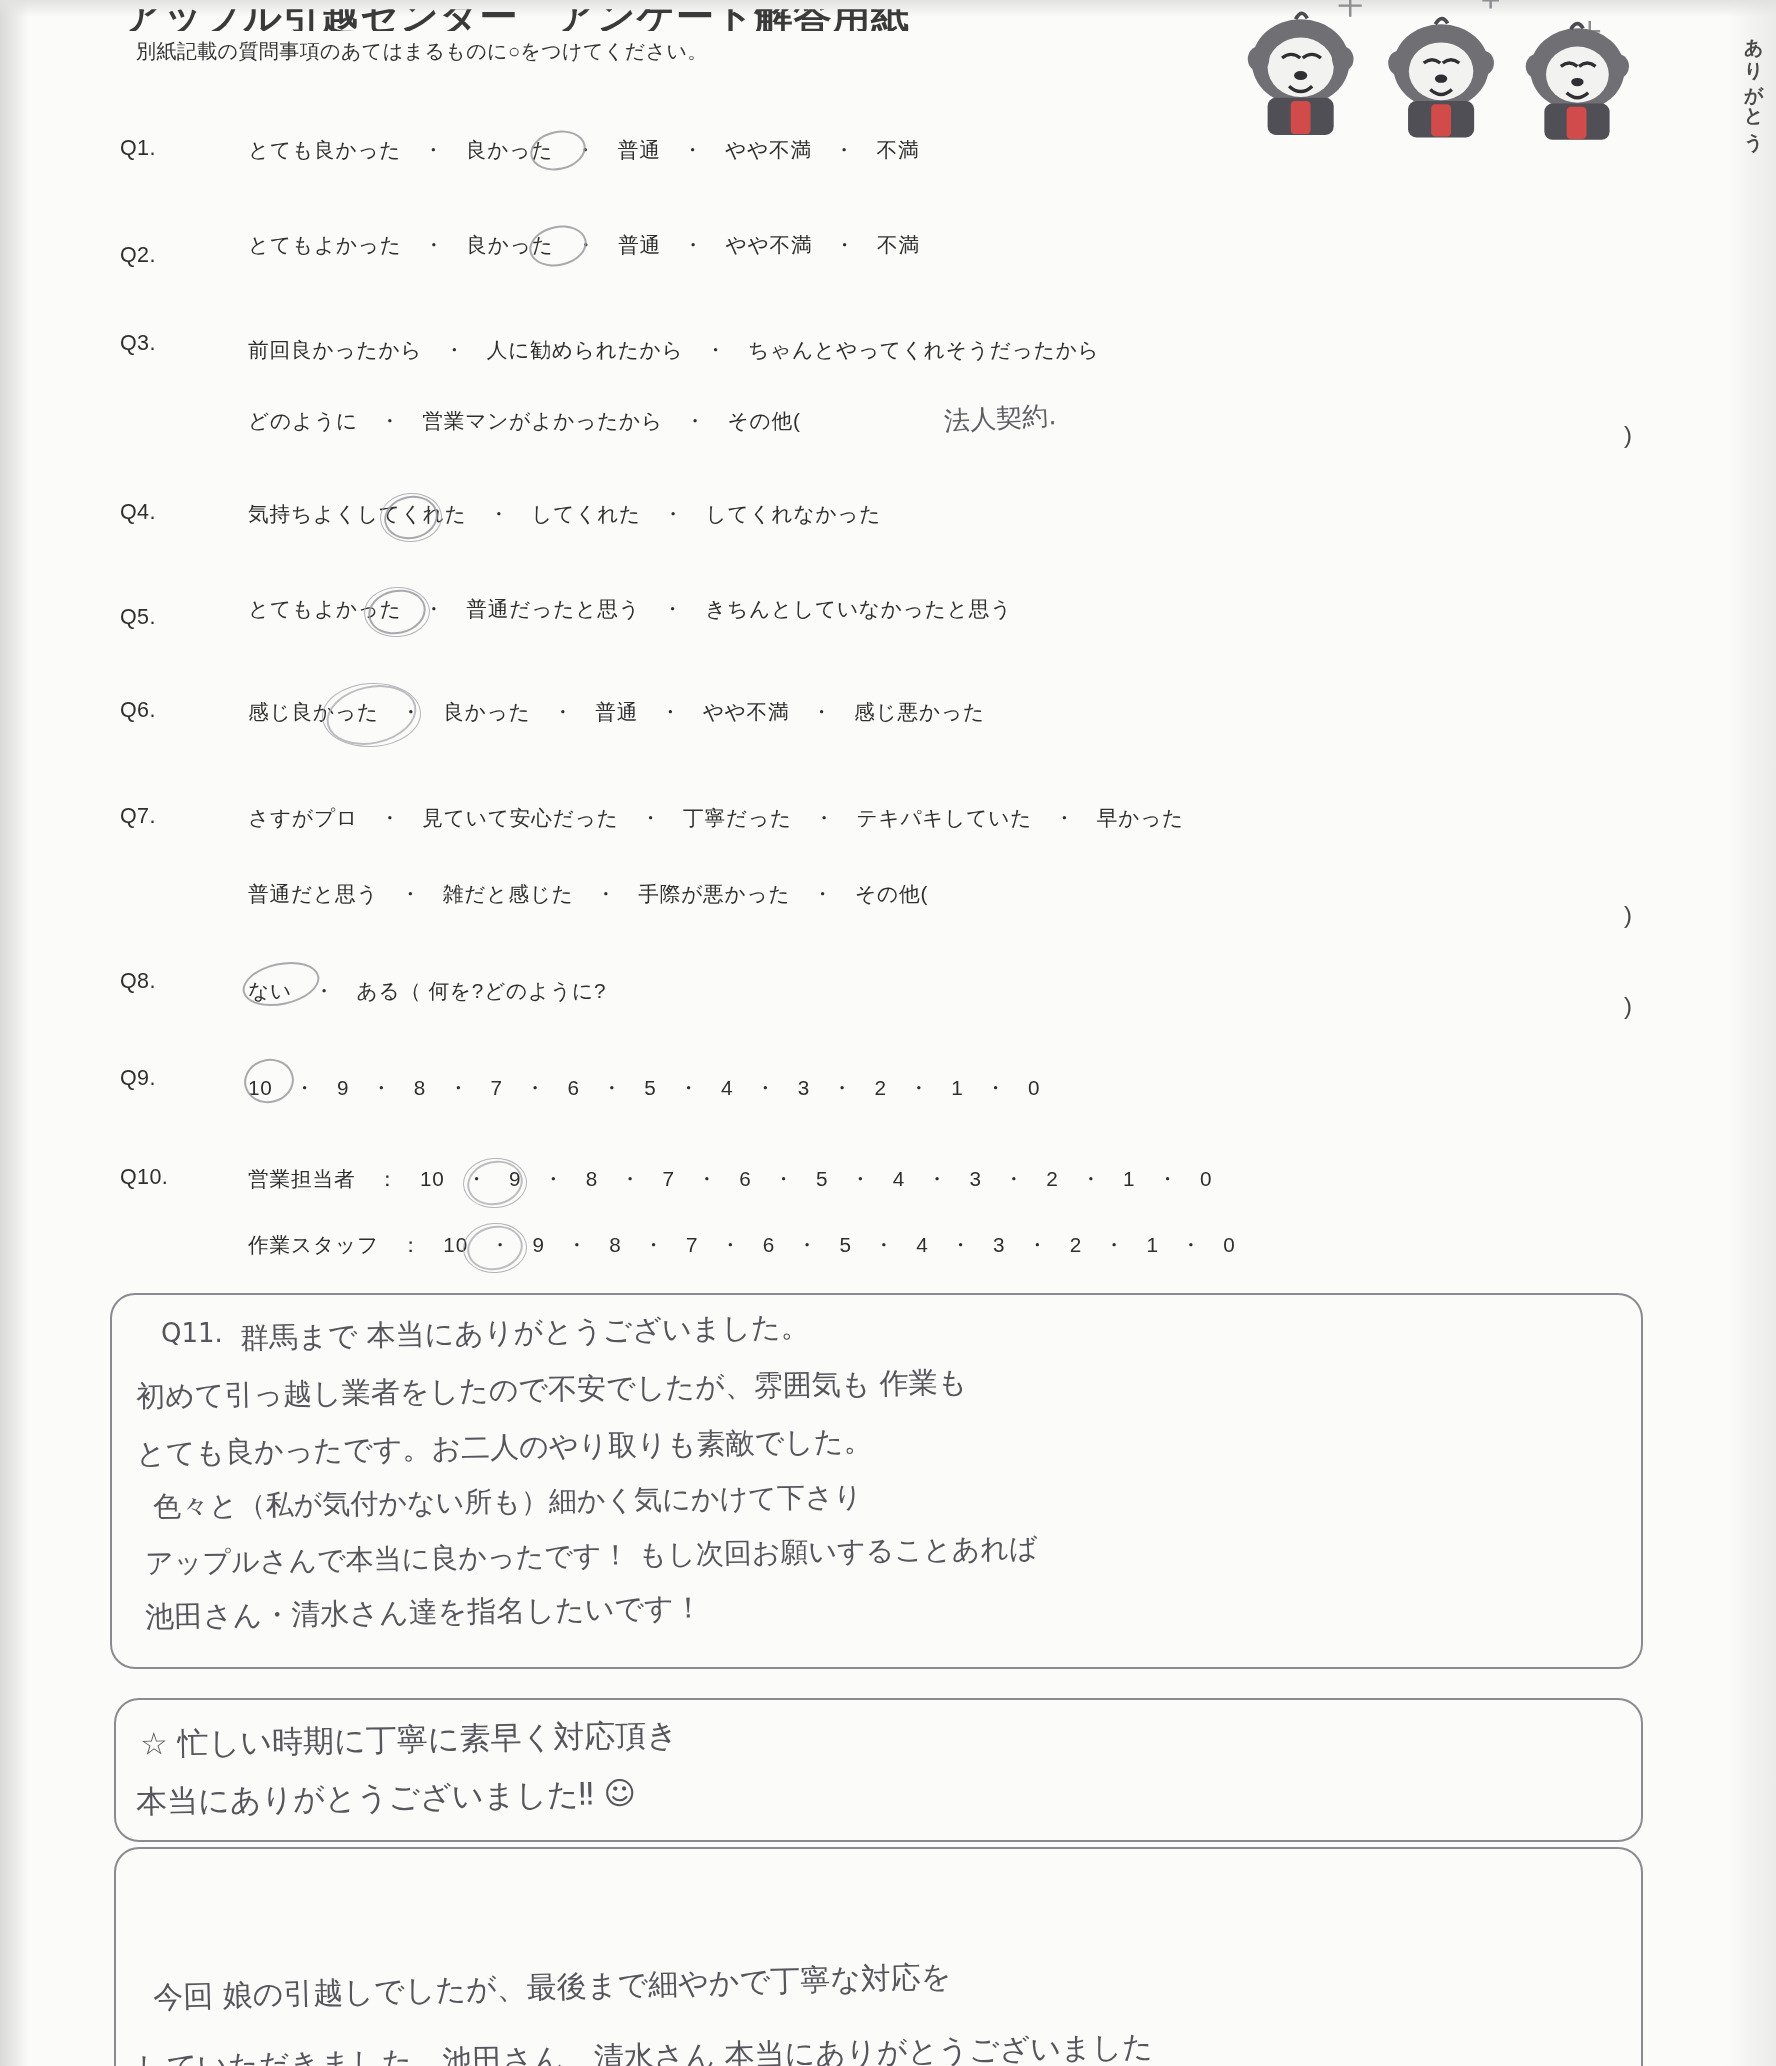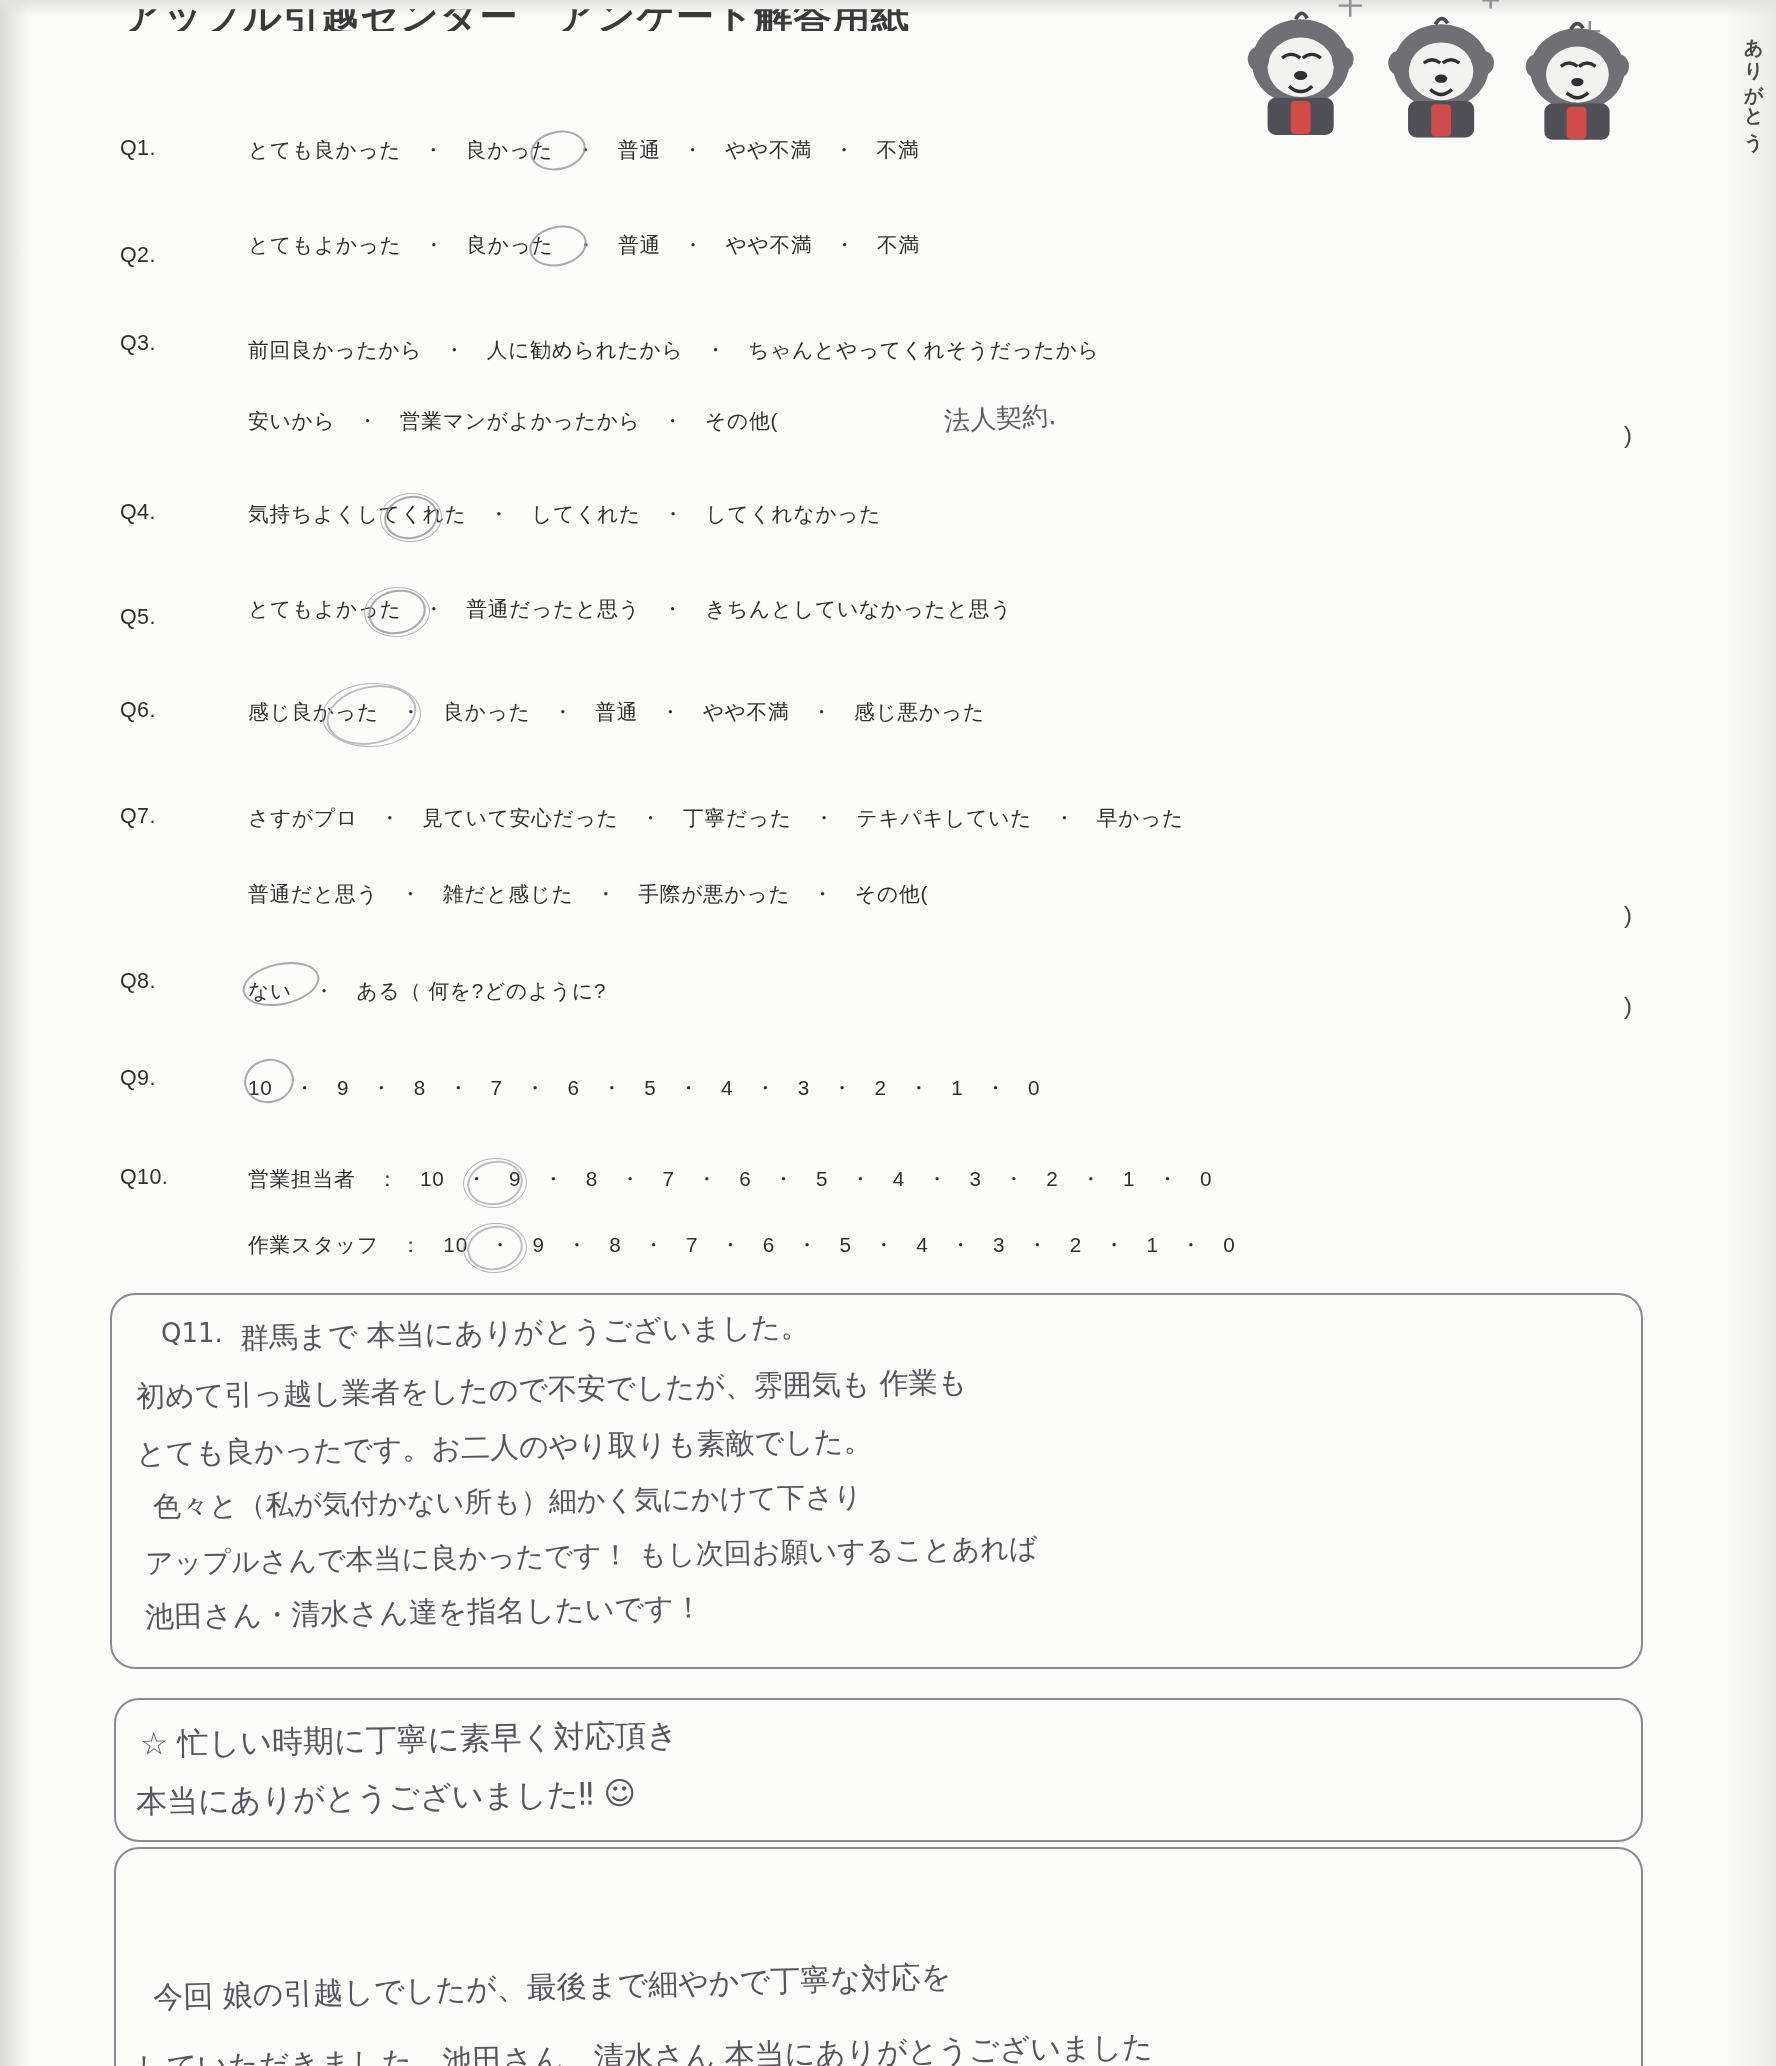--- a/index.html
+++ b/index.html
@@ -161,20 +161,21 @@
 
 <div class="page">
 
   <div class="scan-shade-left"></div>
   <div class="scan-shade-right"></div>
   <div class="scan-shade-top"></div>
 
   <div class="masthead">
     <span class="cut">アップル引越センター　アンケート解答用紙</span>
   </div>
+  <div class="subtitle">別紙記載の質問事項のあてはまるものに○をつけてください。</div>
 
   <svg class="mascots" viewBox="0 0 1180 460">
     <g fill="none" stroke="#5c5c60" stroke-width="7">
 
       <path d="M120 150 l0 -60 M90 120 l60 0" stroke="#8d8d92" stroke-width="6"></path>
       <path d="M300 60 l0 -55 M272 33 l56 0" stroke="#8d8d92" stroke-width="6"></path>
       <path d="M640 40 l0 -40 M620 20 l40 0" stroke="#8d8d92" stroke-width="6"></path>
       <path d="M880 120 l0 -50 M855 95 l50 0" stroke="#8d8d92" stroke-width="6"></path>
     </g>
 
@@ -234,21 +235,21 @@
 
   <div class="q-block" style="top:231px">
     <span class="q-label" style="top:12px">Q2.</span>
     <span class="q-line" style="top:0">とてもよかった　・　良かった　・　普通　・　やや不満　・　不満</span>
   </div>
   <div class="circle-mark" style="left:529px; top:226px; width:54px; height:36px;"></div>
 
   <div class="q-block" style="top:331px">
     <span class="q-label" style="top:0">Q3.</span>
     <span class="q-line" style="top:5px">前回良かったから　・　人に勧められたから　・　ちゃんとやってくれそうだったから</span>
-    <span class="q-line" style="top:76px">安いから　・　営業マンがよかったから　・　その他(</span>
+    <span class="q-line" style="top:76px">どのように　・　営業マンがよかったから　・　その他(</span>
   </div>
   <div class="hand" style="left:944px; top:401px; font-size:26px;">法人契約.</div>
   <div class="paren-right" style="left:1624px; top:421px;">)</div>
 
   <div class="q-block" style="top:500px">
     <span class="q-label" style="top:0">Q4.</span>
     <span class="q-line" style="top:0">気持ちよくしてくれた　・　してくれた　・　してくれなかった</span>
   </div>
   <div class="circle-mark double" style="left:384px; top:496px; width:50px; height:39px;"></div>
 

